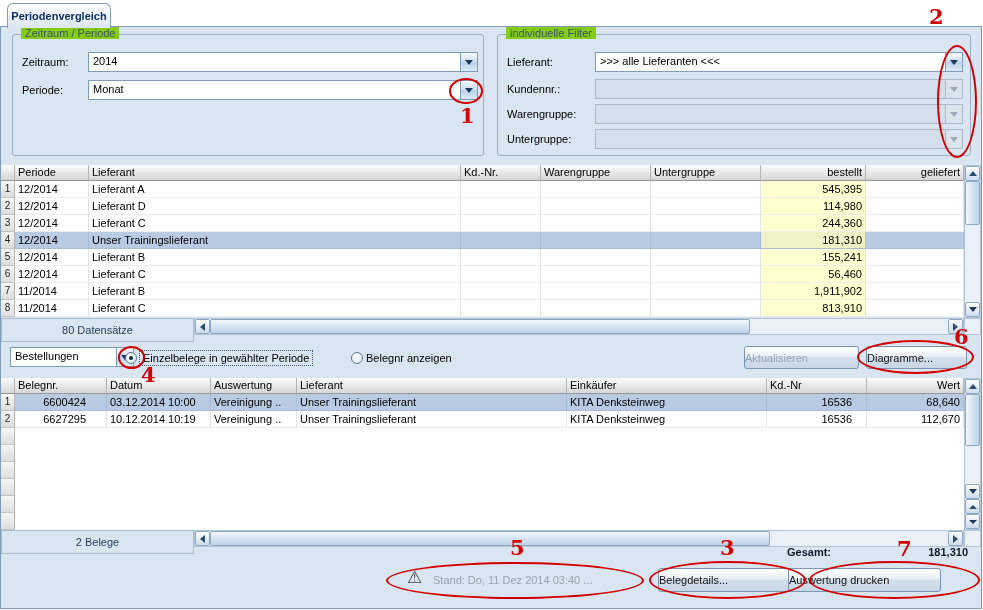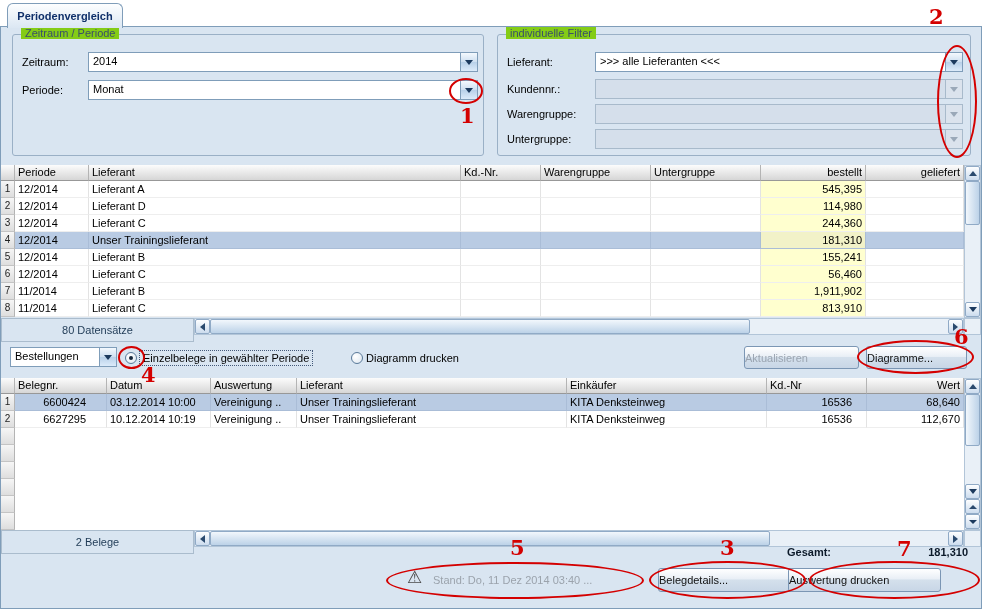--- a/index.html
+++ b/index.html
@@ -1,19 +1,19 @@
 <!DOCTYPE html>
 <html><head>
 <meta charset="utf-8">
 <style>
   *{margin:0;padding:0;box-sizing:border-box}
   html,body{background:#fff}
   .app{position:relative;width:983px;height:610px;background:#fff;font-family:"Liberation Sans",sans-serif;font-size:11px;color:#000;overflow:hidden}
   .panel{position:absolute;left:0;top:26px;width:982px;height:583px;background:#d9e5f1;border:1px solid #7f9db9}
-  .tab{position:absolute;left:7px;top:3px;width:116px;height:25px;background:linear-gradient(#fdfeff,#dbe7f3);border:1px solid #7f9db9;border-bottom:none;border-radius:6px 6px 0 0;display:flex;align-items:center;justify-content:center;font-weight:bold;color:#10306a;z-index:3}
+  .tab{position:absolute;left:7px;top:3px;width:104px;height:25px;background:linear-gradient(#fdfeff,#dbe7f3);border:1px solid #7f9db9;border-bottom:none;border-radius:6px 6px 0 0;display:flex;align-items:center;justify-content:center;font-weight:bold;color:#10306a;z-index:3}
   .groupbox{position:absolute;border:1px solid #9ab0c6;border-radius:3px}
   .gb-title{position:absolute;top:-8px;left:8px;background:#84cc16;padding:0 4px;color:#3a5068;white-space:nowrap}
   .flabel{position:absolute;color:#000;white-space:nowrap}
   .combo{position:absolute;height:20px;background:#fff;border:1px solid #7f9db9;display:flex}
   .combo-text{flex:1;padding:2px 4px;overflow:hidden;white-space:nowrap}
   .combo-btn{width:17px;border-left:1px solid #7f9db9;background:linear-gradient(#f4f9fe,#cfe0f1 48%,#b9d1e9 52%,#dcebfa);display:flex;align-items:center;justify-content:center}
   .combo.disabled{background:#d5dfeb;border-color:#a8bacb}
   .combo.disabled .combo-btn{background:#dbe3ed;border-color:#a8bacb}
   .combo.disabled .tri-down{border-top-color:#9aa8b8}
   .tri{width:0;height:0;display:inline-block}
@@ -229,30 +229,30 @@
         <span class="tri tri-left"></span>
       </div>
     <div class="sb-thumb" style="width:540px"></div>
     <div class="sb-fill"></div>
     <div class="sb-btn">
         <span class="tri tri-right"></span>
       </div>
   </div>
   <div class="corner" style="left:964px;top:318px;width:17px;height:17px"></div>
 
-  <div class="combo" style="left:10px;top:347px;width:107px">
+  <div class="combo" style="left:10px;top:347px;width:124px">
     <span class="combo-text">Bestellungen</span>
     <span class="combo-btn">
         <span class="tri tri-down"></span>
       </span>
   </div>
   <div class="radio checked" style="left:125px;top:352px"></div>
   <span class="radiolbl focuslbl" style="left:139px;top:350px">Einzelbelege in gewählter Periode</span>
   <div class="radio" style="left:351px;top:352px"></div>
-  <span class="radiolbl" style="left:366px;top:352px">Diagramm drucken</span>
+  <span class="radiolbl" style="left:366px;top:352px">Belegnr anzeigen</span>
   <div class="btn disabled" style="left:744px;top:346px;width:115px;height:23px">
     <span>Aktualisieren</span>
   </div>
   <div class="btn" style="left:866px;top:346px;width:101px;height:23px">
     <span>Diagramme...</span>
   </div>
 
   <div class="grid" style="left:1px;top:378px;width:963px">
     <div class="ghead">
       <div class="hcell t2c0"></div>

